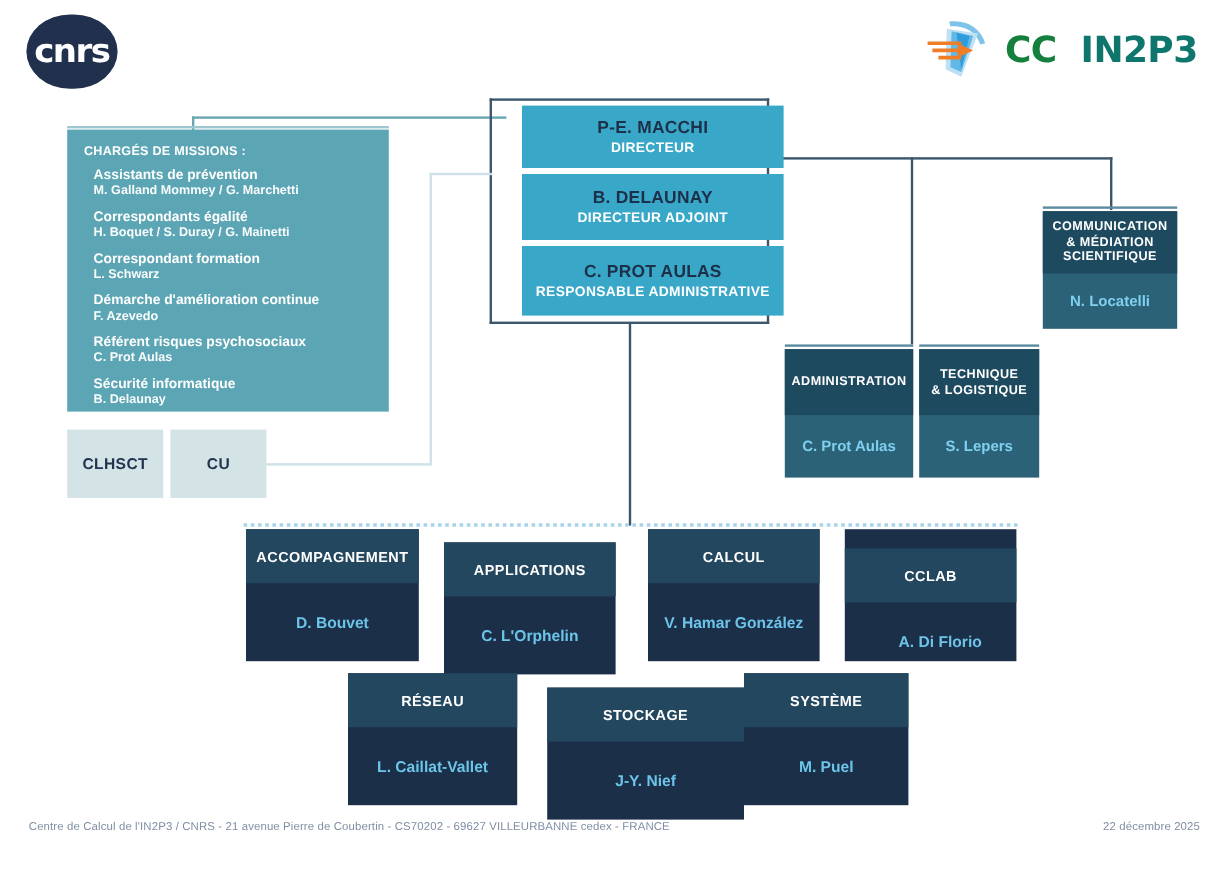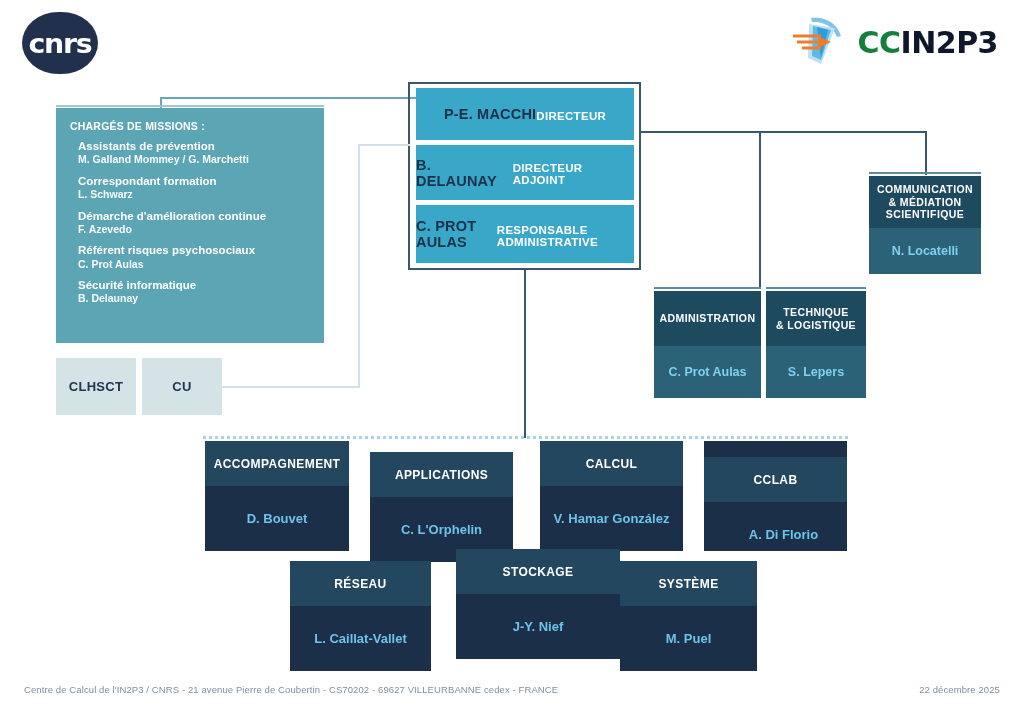--- a/index.html
+++ b/index.html
@@ -21,21 +21,21 @@
   .cnrs-logo span{
     color:#fff;font-size:27px;font-weight:700;letter-spacing:-1.2px;
     font-family:"DejaVu Sans", sans-serif;
     transform:scaleX(1.05);
   }
   .cc-logo{position:absolute;right:26px;top:14px;height:56px;display:flex;align-items:center;}
   .cc-logo .mark{position:relative;width:64px;height:56px;margin-right:2px;}
   .cc-logo .word{font-size:30px;font-weight:700;letter-spacing:-0.5px;
     font-family:"DejaVu Sans", sans-serif;}
   .cc-logo .word .cc{color:#15803d;}
-  .cc-logo .word .in{color:#0f172a;}
+  .cc-logo .word .in{color:#0f766e;margin-left:20px;}
 
   
   .ln{position:absolute;background:#2f6274;}
   .ln.teal{background:#69a7b5;}
   .ln.dark{background:#3c566b;}
   .ln.pale{background:#cfe2ea;}
   .dotted-line{
     position:absolute;height:0;border-top:3px dotted #a8d3ea;
   }
 
@@ -53,22 +53,22 @@
   .missions .role{font-size:11.5px;font-weight:700;color:#ffffff;line-height:1.15;}
   .missions .people{font-size:10.5px;font-weight:700;color:#ffffff;line-height:1.2;opacity:.97;}
 
   
   .palebox{
     position:absolute;background:#d4e3e6;color:#22344f;
     display:flex;align-items:center;justify-content:center;
     font-size:13px;font-weight:700;letter-spacing:.3px;
   }
   .dirbox{
-    position:absolute;left:416px;width:218px;background:#38a7c8;
-    display:flex;align-items:center;justify-content:center;
+    position:absolute;left:435px;width:218px;background:#38a7c8;
+    display:flex;flex-direction:column;align-items:center;justify-content:center;
     box-sizing:border-box;
   }
   .dirbox .nm{font-size:14.5px;font-weight:700;color:#1d3049;letter-spacing:.2px;}
   .dirbox .rl{font-size:11.5px;font-weight:700;color:#ffffff;letter-spacing:.3px;margin-top:3px;}
 
   
   .unit{position:absolute;box-sizing:border-box;background:#1b2f49;}
   .unit .top{
     background:#22475e;color:#ffffff;
     display:flex;align-items:center;justify-content:center;text-align:center;
@@ -147,20 +147,24 @@
   <div class="dotted-line" style="left:203px;top:436px;width:645px;"></div>
 
   <div class="missions">
     <div class="hdr">CHARGÉS DE MISSIONS :</div>
 
     <div class="item">
       <div class="role">Assistants de prévention</div>
       <div class="people">M. Galland Mommey / G. Marchetti</div>
     </div>
     <div class="item">
+      <div class="role">Correspondants égalité</div>
+      <div class="people">H. Boquet / S. Duray / G. Mainetti</div>
+    </div>
+    <div class="item">
       <div class="role">Correspondant formation</div>
       <div class="people">L. Schwarz</div>
     </div>
     <div class="item">
       <div class="role">Démarche d'amélioration continue</div>
       <div class="people">F. Azevedo</div>
     </div>
     <div class="item">
       <div class="role">Référent risques psychosociaux</div>
       <div class="people">C. Prot Aulas</div>
@@ -226,21 +230,21 @@
   </div>
   <div class="unit" style="left:704px;top:441px;width:143px;height:110px;">
     <div class="top" style="height:45px;font-size:12px;margin-top:16px;">CCLAB</div>
     <div class="bot" style="height:65px;font-size:13px;margin-left:16px;">A. Di Florio</div>
   </div>
 
   <div class="unit" style="left:290px;top:561px;width:141px;height:110px;">
     <div class="top" style="height:45px;font-size:12px;">RÉSEAU</div>
     <div class="bot" style="height:65px;font-size:13px;">L. Caillat-Vallet</div>
   </div>
-  <div class="unit" style="left:456px;top:549px;width:164px;height:110px;">
+  <div class="unit" style="left:456px;top:573px;width:164px;height:110px;">
     <div class="top" style="height:45px;font-size:12px;">STOCKAGE</div>
     <div class="bot" style="height:65px;font-size:13px;">J-Y. Nief</div>
   </div>
   <div class="unit" style="left:620px;top:561px;width:137px;height:110px;">
     <div class="top" style="height:45px;font-size:12px;">SYSTÈME</div>
     <div class="bot" style="height:65px;font-size:13px;">M. Puel</div>
   </div>
 
   <div class="footer-left">Centre de Calcul de l'IN2P3 / CNRS - 21 avenue Pierre de Coubertin - CS70202 - 69627 VILLEURBANNE cedex - FRANCE</div>
   <div class="footer-right">22 décembre 2025</div>

